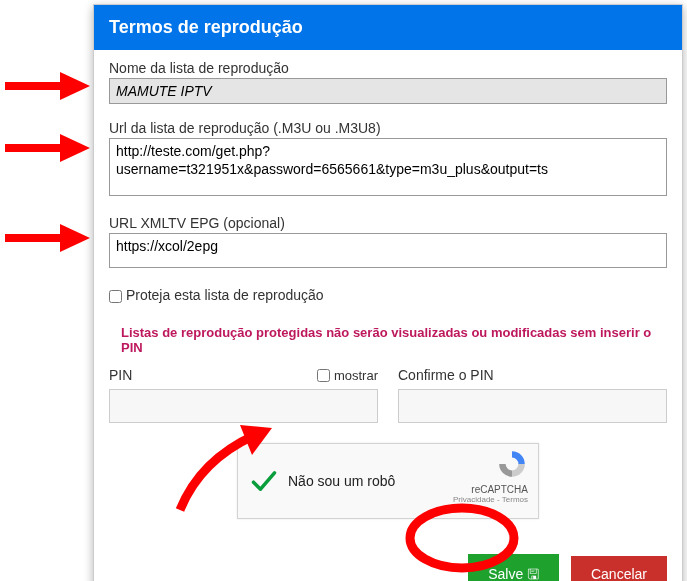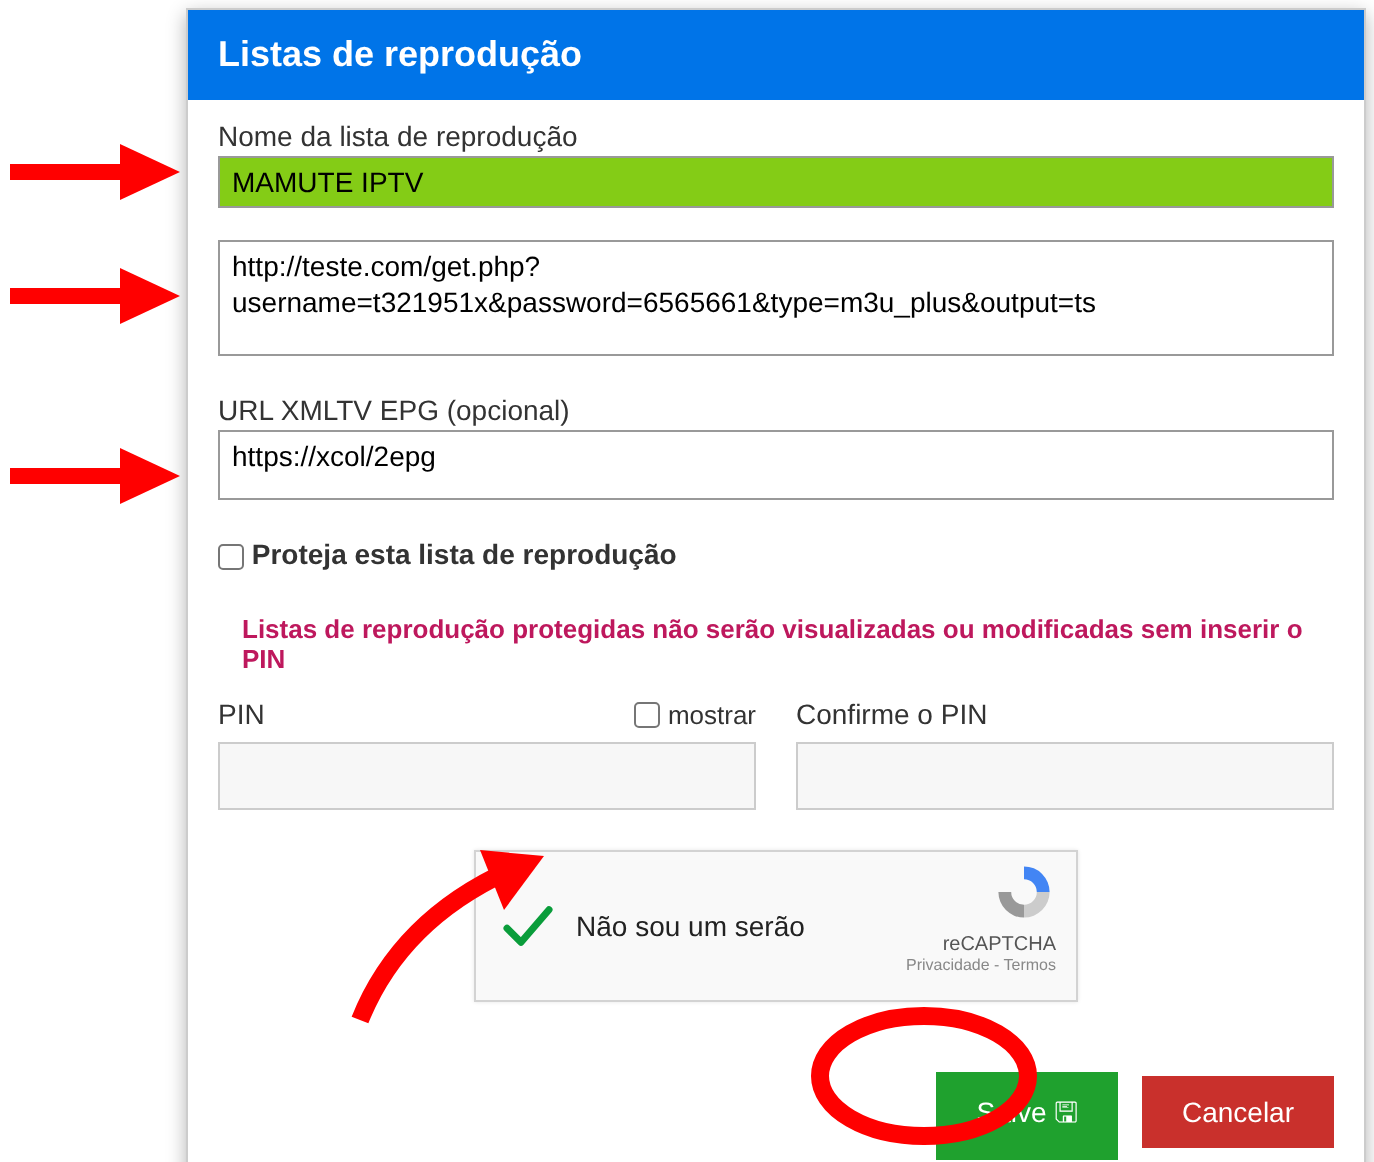--- a/index.html
+++ b/index.html
@@ -46,42 +46,43 @@
   }
   .input-text {
     width: 100%;
     padding: 4px 6px;
     font-size: 14px;
     border: 1px solid #999;
     background: #fff;
     font-family: Arial, sans-serif;
   }
   .input-name {
-    background: #84cc16;
+    background: #e5e5e5;
+    font-style: italic;
   }
   .input-area {
     width: 100%;
     padding: 4px 6px;
     font-size: 14px;
     border: 1px solid #999;
     height: 58px;
     resize: none;
     font-family: Arial, sans-serif;
     line-height: 1.25;
     overflow: hidden;
   }
   .input-epg {
     height: 35px;
   }
   .protect-row {
     margin-top: 8px;
     margin-bottom: 4px;
   }
   .protect-row label {
-    font-weight: bold;
+    font-weight: normal;
     font-size: 14px;
     margin-top: 18px;
   }
   .hint {
     color: #be185d;
     font-weight: bold;
     font-size: 13px;
     margin: 22px 0 10px 12px;
   }
   .pin-row {
@@ -179,30 +180,31 @@
   <path d="M20 90 Q 40 40 95 15" stroke="#ff0000" stroke-width="9" fill="none"></path>
   <path d="M80 5 L112 8 L92 35 Z" fill="#ff0000"></path>
 </svg>
 
 <svg class="red-annot" style="left:400px; top:500px;" width="130" height="80" viewBox="0 0 130 80">
   <ellipse cx="62" cy="38" rx="52" ry="30" stroke="#ff0000" stroke-width="9" fill="none"></ellipse>
 </svg>
 
 <div class="modal">
   <div class="modal-header">
-    <span>Listas de reprodução</span>
+    <span>Termos de reprodução</span>
   </div>
   <div class="modal-body">
 
     <div class="form-group">
       <label class="label">Nome da lista de reprodução</label>
       <input class="input-text input-name" type="text" value="MAMUTE IPTV" style="">
     </div>
 
     <div class="form-group">
+      <label class="label">Url da lista de reprodução (.M3U ou .M3U8)</label>
       <textarea class="input-area" style="">http://teste.com/get.php?username=t321951x&amp;password=6565661&amp;type=m3u_plus&amp;output=ts</textarea>
     </div>
 
     <div class="form-group">
       <label class="label">URL XMLTV EPG (opcional)</label>
       <textarea class="input-area input-epg" style="">https://xcol/2epg</textarea>
     </div>
 
     <div class="protect-row">
       <input type="checkbox" style="">
@@ -228,21 +230,21 @@
         <input class="pin-input" type="password" style="">
       </div>
     </div>
 
     <div class="recaptcha">
       <span class="check">
         <svg viewBox="0 0 24 24">
             <path d="M3 13 L9 19 L21 5" stroke="#0a9d3b" stroke-width="3" fill="none" stroke-linecap="round" stroke-linejoin="round"></path>
           </svg>
       </span>
-      <span class="rc-text">Não sou um serão</span>
+      <span class="rc-text">Não sou um robô</span>
       <div class="rc-logo">
         <svg class="badge" viewBox="0 0 40 40">
           <path d="M20 4 A16 16 0 0 1 36 20 L28 20 A8 8 0 0 0 20 12 Z" fill="#4285f4"></path>
           <path d="M36 20 A16 16 0 0 1 20 36 L20 28 A8 8 0 0 0 28 20 Z" fill="#ccc"></path>
           <path d="M20 36 A16 16 0 0 1 4 20 L12 20 A8 8 0 0 0 20 28 Z" fill="#999"></path>
         </svg>
         <div>reCAPTCHA</div>
         <div class="links">Privacidade - Termos</div>
       </div>
     </div>

